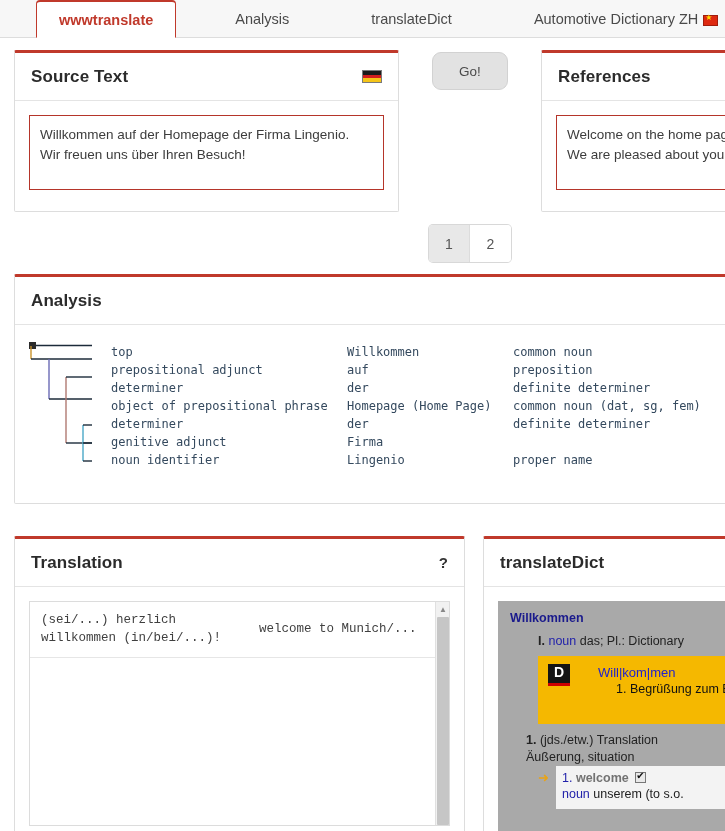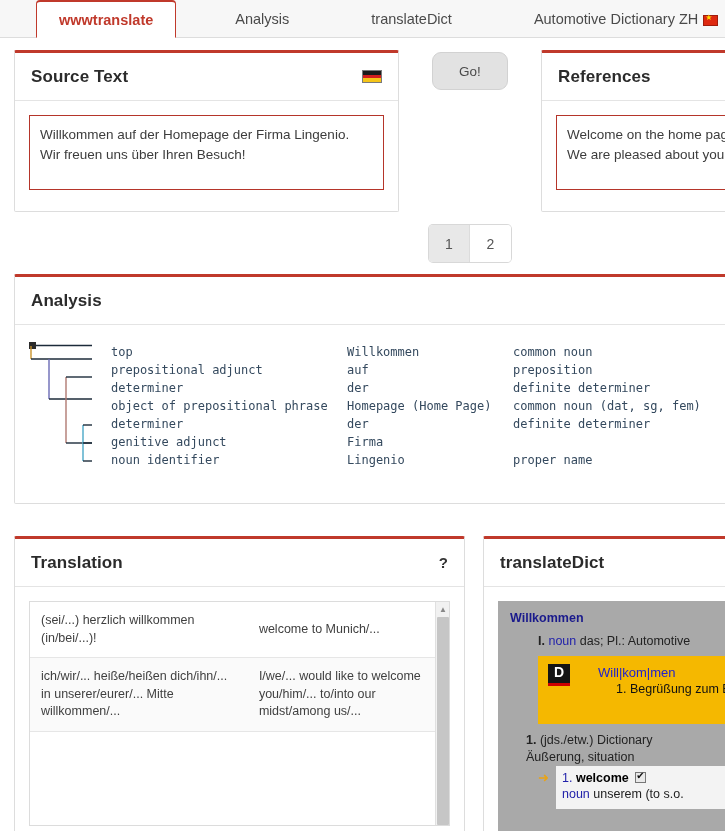--- a/index.html
+++ b/index.html
@@ -143,21 +143,21 @@
   .col-pos { position: absolute; left: 484px; }
 
   
   .ref-scroll {
     position: relative;
     border: 1px solid #dcdcdc;
     background: #fff;
     overflow: hidden;
     height: 225px;
   }
-  .ref-table { width: 100%; border-collapse: collapse; }
+  .ref-table { width: 100%; border-collapse: collapse; font-family: Liberation Mono, monospace; }
   .ref-table td {
     font-size: 12.5px; color: #3f3f3f; line-height: 1.4;
     padding: 10px 11px;
     border-bottom: 1px solid #e6e6e6;
     vertical-align: middle;
   }
   .ref-table td.de { width: 52%; }
   .ref-table tr:nth-child(even) { background: #fafafa; }
   .sbar {
     position: absolute; right: 0; top: 0; width: 14px; height: 100%;
@@ -178,21 +178,21 @@
     background: #a9a9a9;
     padding: 6px 0 0 0;
     font-size: 12.5px; color: #222;
     line-height: 1.35;
     height: 240px; overflow: hidden;
     position: relative;
   }
   .dict-head { font-weight: bold; color: #1a1a8c; padding: 3px 0 6px 12px; }
   .dict-sense { padding-left: 40px; color: #222; }
   .lnk { color: #2222aa; }
-  .lnk-b { color: #000000; font-weight: bold; }
+  .lnk-b { color: #737373; font-weight: bold; }
   .duden {
     background: #f5b800; margin: 6px 0 0 40px; padding: 8px 8px 10px 8px;
     position: relative; min-height: 68px;
   }
   .d-logo {
     width: 22px; height: 22px; background: #141414; color: #fff;
     font-weight: bold; font-size: 14px; text-align: center;
     line-height: 17px; display: inline-block; position: absolute;
     left: 10px; top: 8px;
     border-bottom: 3px solid #cc0000;
@@ -309,24 +309,20 @@
       <span class="help-q">?</span>
     </div>
     <div class="panel-body">
       <div class="ref-scroll">
         <table class="ref-table">
           <tbody id="ref-body">
               <tr>
                 <td class="de">(sei/...) herzlich willkommen (in/bei/...)!</td>
                 <td class="en">welcome to Munich/...</td>
               </tr>
-              <tr>
-                <td class="de">ich/wir/... heiße/heißen dich/ihn/... in unserer/eurer/... Mitte willkommen/...</td>
-                <td class="en">I/we/... would like to welcome you/him/... to/into our midst/among us/...</td>
-              </tr>
             </tbody>
         </table>
         <div class="sbar">
           <div class="arrow">▲</div>
           <div class="thumb"></div>
         </div>
       </div>
     </div>
   </div>
 
@@ -335,34 +331,34 @@
       <span class="panel-title">translateDict</span>
     </div>
     <div class="panel-body">
       <div class="dict">
 
         <div class="dict-head">Willkommen</div>
 
         <div class="dict-sense">
           <b>I.</b>
           <span class="lnk">noun</span>
-          <span>das; Pl.: Automotive</span>
+          <span>das; Pl.: Dictionary</span>
         </div>
 
         <div class="duden">
           <span class="d-logo">D</span>
           <div class="d-body">
             <div class="d-word">Will|kom|men</div>
             <div class="d-def">1. Begrüßung zum E</div>
           </div>
         </div>
 
         <div class="dict-num">
           <b>1.</b>
-          <span>(jds./etw.) Dictionary</span>
+          <span>(jds./etw.) Translation</span>
           <div>Äußerung, situation</div>
         </div>
 
         <div class="hit">
           <span class="arrow-or">➜</span>
           <span class="lnk">1.</span>
           <b class="lnk-b">welcome</b>
           <span class="chk"></span>
           <div>
             <span class="lnk">noun</span>

